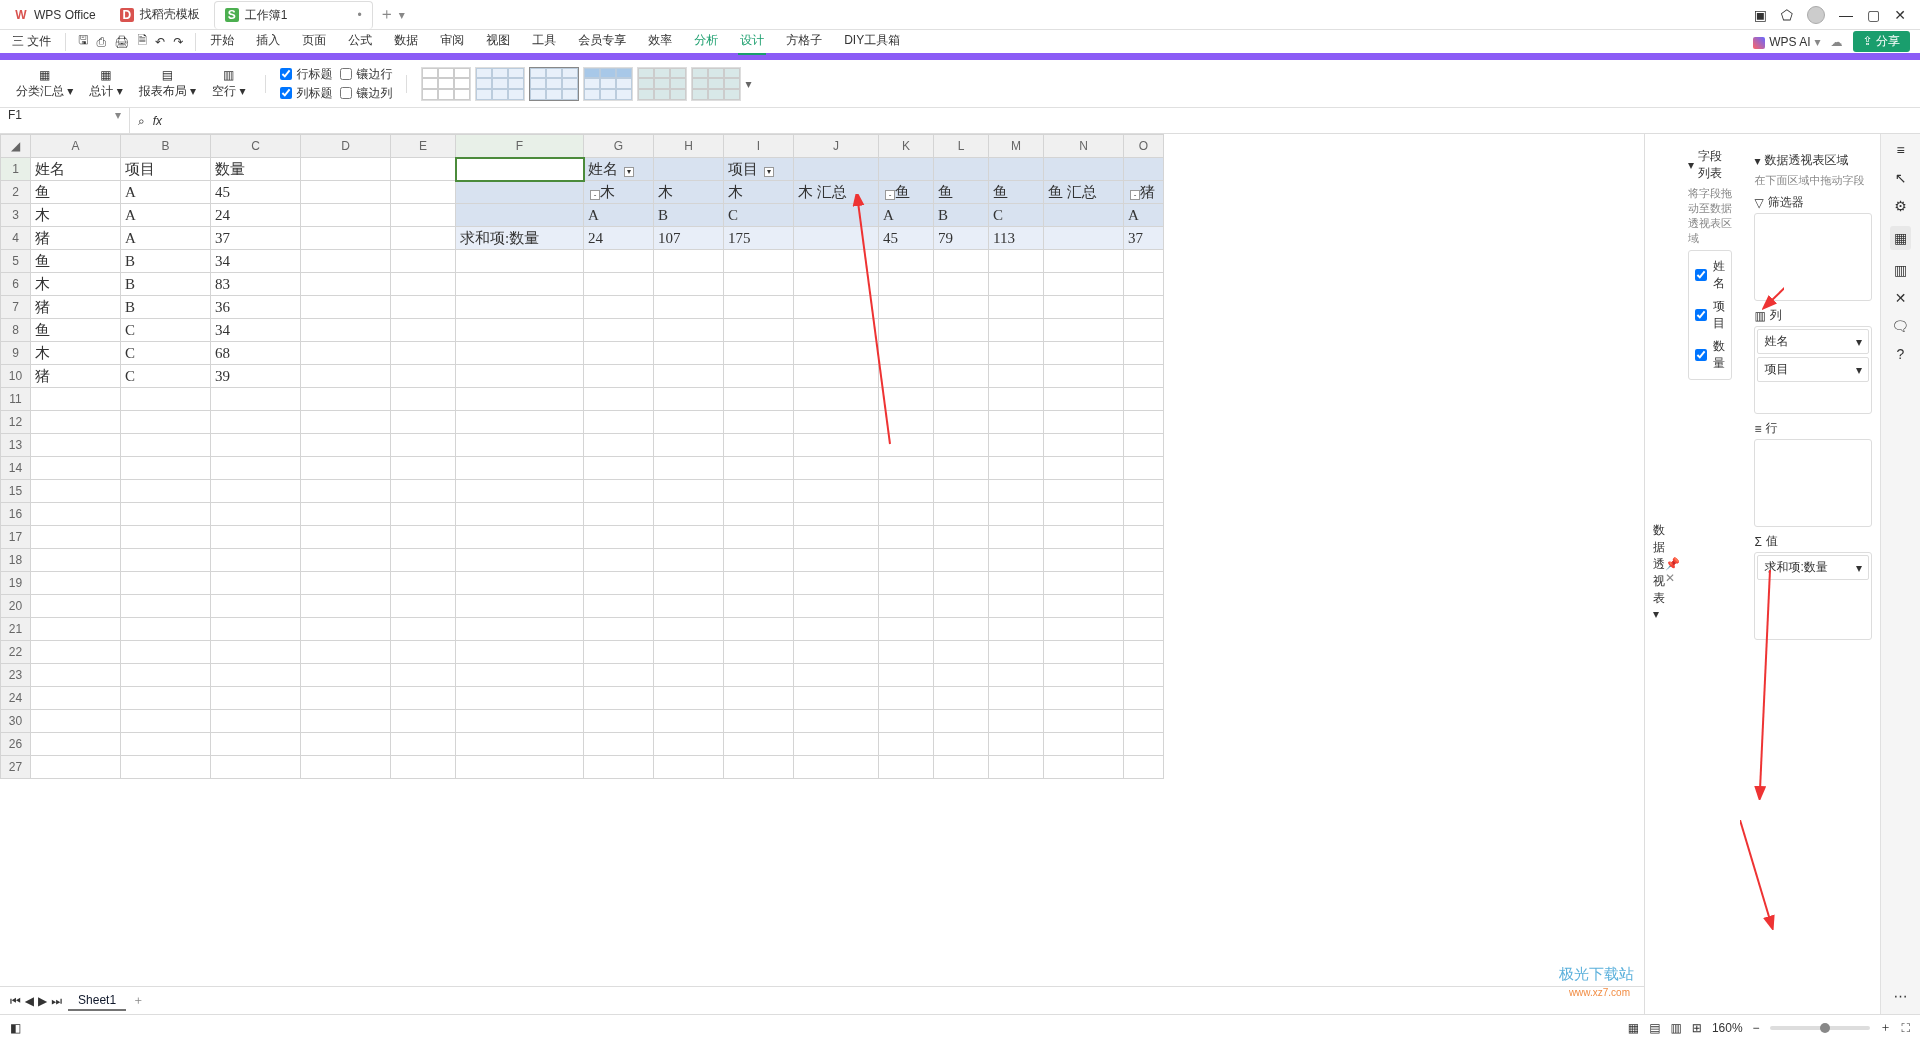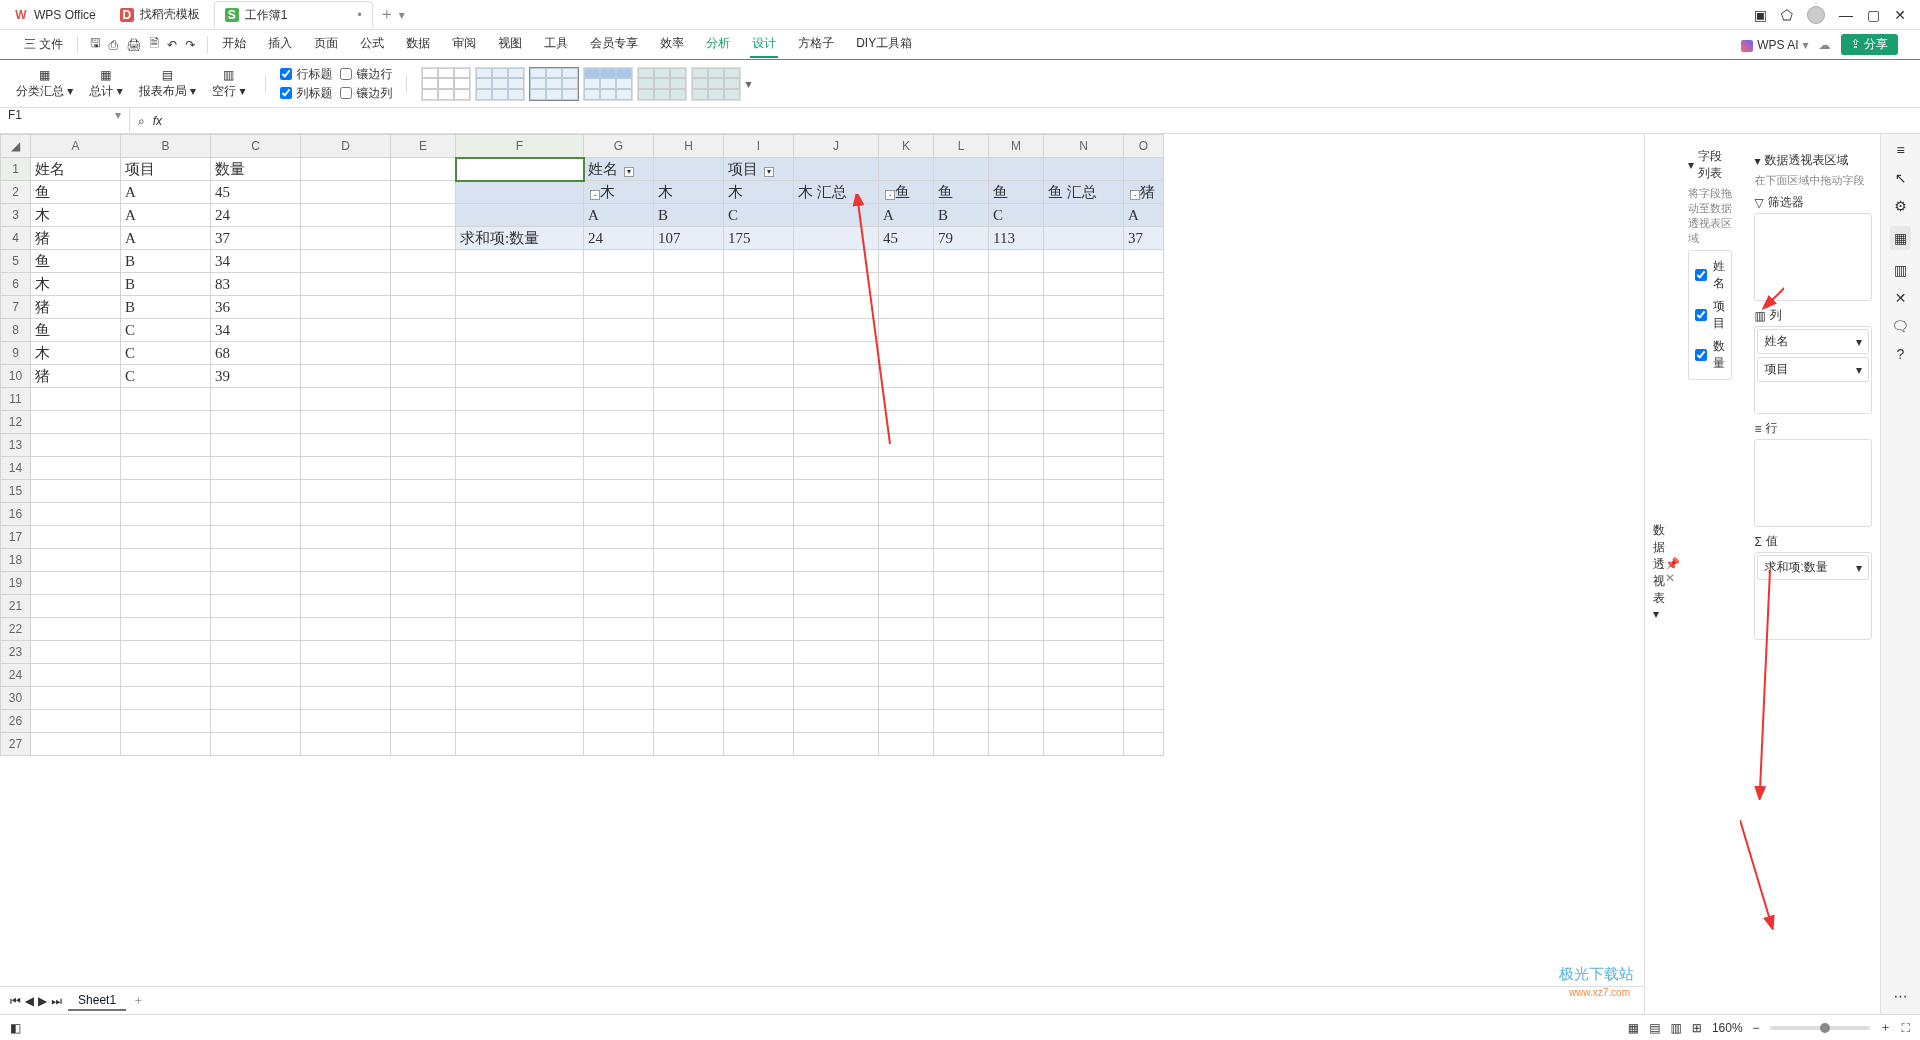--- a/index.html
+++ b/index.html
@@ -10,21 +10,21 @@
 .tab{display:flex;align-items:center;padding:0 10px;height:28px;border-radius:4px;margin-left:4px;cursor:pointer}
 .tab.active{background:#fff;border:1px solid #ddd;border-bottom:none}
 .tab-icon{width:14px;height:14px;margin-right:6px;display:inline-flex;align-items:center;justify-content:center;font-weight:bold;border-radius:2px}
 .tab-icon.wps{color:#d9534f}
 .tab-icon.dao{color:#fff;background:#d9534f}
 .tab-icon.s{color:#fff;background:#4caf50}
 .tab-add{margin-left:6px;color:#888;font-size:16px;cursor:pointer}
 .win-ctrl{display:flex;gap:14px;padding:0 14px;align-items:center;color:#666}
 .win-btn{cursor:pointer;font-size:14px}
 .avatar{width:18px;height:18px;border-radius:50%;background:#ccc;border:1px solid #aaa}
-.menubar{height:30px;background:#fff;display:flex;align-items:center;padding:0 22px;gap:6px;border-bottom:1px solid #8b5cf6}
+.menubar{height:30px;background:#fff;display:flex;align-items:center;padding:0 10px;gap:6px;border-bottom:7px solid #8b5cf6}
 .menu-icons{display:flex;gap:8px;align-items:center;color:#666}
 .menu-icons span{cursor:pointer}
 .menu-divider{width:1px;height:18px;background:#ddd;margin:0 6px}
 .menus{display:flex;gap:18px}
 .menu-item{cursor:pointer;padding:4px 2px}
 .menu-item.design{color:#1a9e6d;border-bottom:2px solid #1a9e6d;font-weight:500}
 .menu-right{margin-left:auto;display:flex;gap:10px;align-items:center}
 .wps-ai{display:flex;align-items:flex-end;gap:4px}
 .wps-ai-logo{width:12px;height:12px;background:linear-gradient(45deg,#f66,#66f);border-radius:2px}
 .share-btn{background:#1a9e6d;color:#fff;padding:2px 10px;border-radius:3px;cursor:pointer}
@@ -681,20 +681,38 @@
                 <td class=""></td>
                 <td class=""></td>
                 <td class=""></td>
                 <td class=""></td>
                 <td class=""></td>
                 <td class=""></td>
                 <td class=""></td>
                 <td class=""></td>
               </tr>
               <tr>
+                <th class="rh ">20</th>
+                <td class=""></td>
+                <td class=""></td>
+                <td class=""></td>
+                <td class=""></td>
+                <td class=""></td>
+                <td class=""></td>
+                <td class=""></td>
+                <td class=""></td>
+                <td class=""></td>
+                <td class=""></td>
+                <td class=""></td>
+                <td class=""></td>
+                <td class=""></td>
+                <td class=""></td>
+                <td class=""></td>
+              </tr>
+              <tr>
                 <th class="rh ">21</th>
                 <td class=""></td>
                 <td class=""></td>
                 <td class=""></td>
                 <td class=""></td>
                 <td class=""></td>
                 <td class=""></td>
                 <td class=""></td>
                 <td class=""></td>
                 <td class=""></td>

